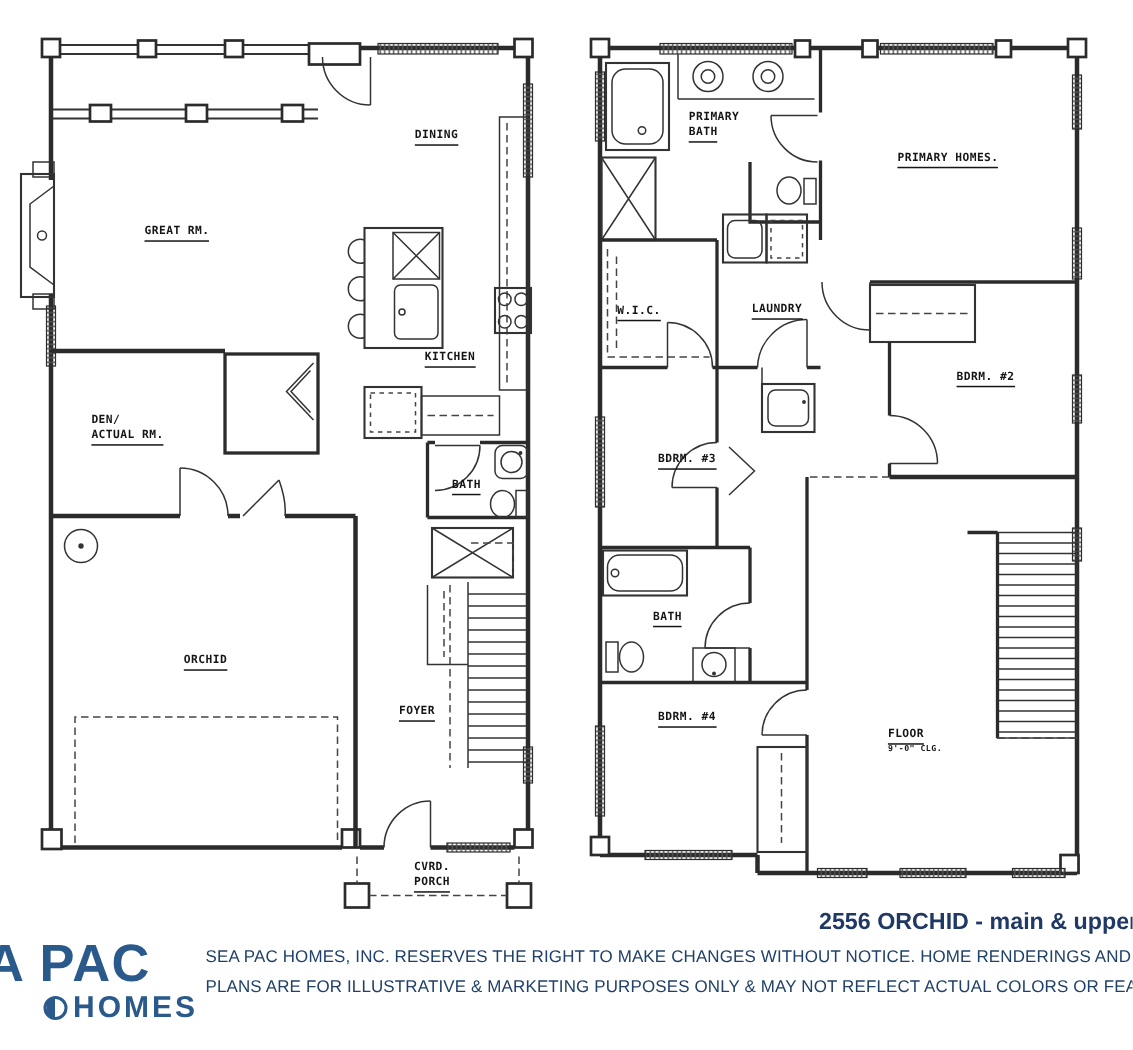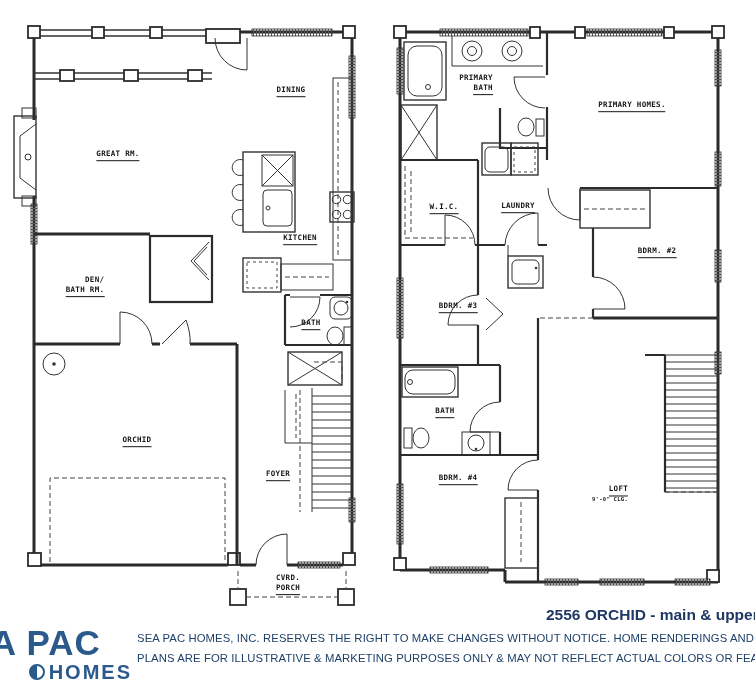--- a/index.html
+++ b/index.html
@@ -17,21 +17,21 @@
   .tn{fill:none;stroke:#333;stroke-width:1;}
   .dsh{fill:none;stroke:#444;stroke-width:1;stroke-dasharray:5 3;}
   .dsh2{fill:none;stroke:#444;stroke-width:1;stroke-dasharray:3 3;}
   .blk{fill:#fff;stroke:#2b2b2b;stroke-width:1.8;}
   .win{stroke:#2b2b2b;stroke-width:0.8;}
 
   
   .rlabel{
     position:absolute;transform:translate(-50%,-50%);
     font:700 7.5px "DejaVu Sans Mono", monospace;
-    letter-spacing:0.3px;color:#151515;text-align:right;
+    letter-spacing:0.3px;color:#151515;text-align:left;
     white-space:nowrap;line-height:1.35;
   }
   .rlabel .ul{display:inline-block;border-bottom:1px solid #151515;padding-bottom:0.5px;}
   .rlabel .sub{display:block;font-size:5.5px;font-weight:700;}
 
   
   .plan-title{
     position:absolute;left:546px;top:606px;white-space:nowrap;
     font:700 15.5px "Liberation Sans", sans-serif;color:#1f3864;
   }
@@ -329,35 +329,35 @@
       <path class="tn" d="M665,362 H718 M665,369 H718 M665,376 H718 M665,383 H718 M665,390 H718 M665,397 H718 M665,404 H718 M665,411 H718 M665,418 H718 M665,425 H718 M665,432 H718 M665,439 H718 M665,446 H718 M665,453 H718 M665,460 H718 M665,467 H718 M665,474 H718 M665,481 H718 M665,488 H718"></path>
       <path class="iw" d="M665,355 V492 M645,355 H665"></path>
       <path class="dsh" d="M665,492 H718"></path>
     </g>
   </g>
 </svg>
 
 <div class="rlabel" style="left:291px;top:91px"><span class="ul">DINING</span></div>
 <div class="rlabel" style="left:118px;top:155px"><span class="ul">GREAT RM.</span></div>
 <div class="rlabel" style="left:300px;top:239px"><span class="ul">KITCHEN</span></div>
-<div class="rlabel" style="left:85px;top:286px"><span>DEN/</span><br><span class="ul">BATH RM.</span></div>
+<div class="rlabel" style="left:85px;top:286px"><span>DEN/</span><br><span class="ul">ACTUAL RM.</span></div>
 <div class="rlabel" style="left:311px;top:324px"><span class="ul">BATH</span></div>
 <div class="rlabel" style="left:137px;top:441px"><span class="ul">ORCHID</span></div>
 <div class="rlabel" style="left:278px;top:475px"><span class="ul">FOYER</span></div>
 <div class="rlabel" style="left:288px;top:584px"><span>CVRD.</span><br><span class="ul">PORCH</span></div>
 
 <div class="rlabel" style="left:476px;top:84px"><span>PRIMARY</span><br><span class="ul">BATH</span></div>
 <div class="rlabel" style="left:632px;top:106px"><span class="ul">PRIMARY HOMES.</span></div>
-<div class="rlabel" style="left:444px;top:208px"><span class="ul">W.I.C.</span></div>
+<div class="rlabel" style="left:426px;top:208px"><span class="ul">W.I.C.</span></div>
 <div class="rlabel" style="left:518px;top:207px"><span class="ul">LAUNDRY</span></div>
 <div class="rlabel" style="left:657px;top:252px"><span class="ul">BDRM. #2</span></div>
 <div class="rlabel" style="left:458px;top:307px"><span class="ul">BDRM. #3</span></div>
 <div class="rlabel" style="left:445px;top:412px"><span class="ul">BATH</span></div>
 <div class="rlabel" style="left:458px;top:479px"><span class="ul">BDRM. #4</span></div>
-<div class="rlabel" style="left:610px;top:494px"><span class="ul">LOFT</span><span class="sub">9'-0" CLG.</span></div>
+<div class="rlabel" style="left:610px;top:494px"><span class="ul">FLOOR</span><span class="sub">9'-0" CLG.</span></div>
 
 <div class="plan-title">2556 ORCHID - main &amp; upper</div>
 <div class="disclaimer disc1">SEA PAC HOMES, INC. RESERVES THE RIGHT TO MAKE CHANGES WITHOUT NOTICE.  HOME RENDERINGS AND FLOOR</div>
 <div class="disclaimer disc2">PLANS ARE FOR ILLUSTRATIVE &amp; MARKETING PURPOSES ONLY &amp; MAY NOT REFLECT ACTUAL COLORS OR FEATURES.</div>
 <div class="logo">
   <div class="logo-top">SEA PAC</div>
   <div class="logo-bottom">
     <span class="logo-dot"></span>
     <span>HOMES</span>
   </div>

